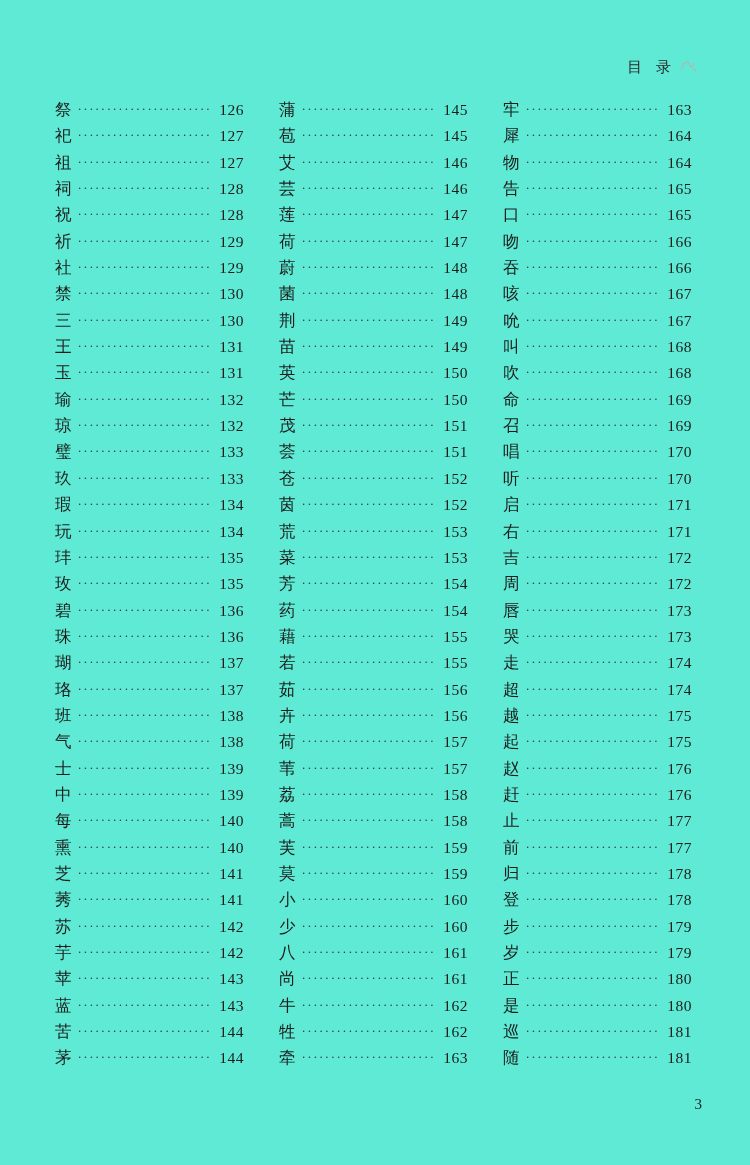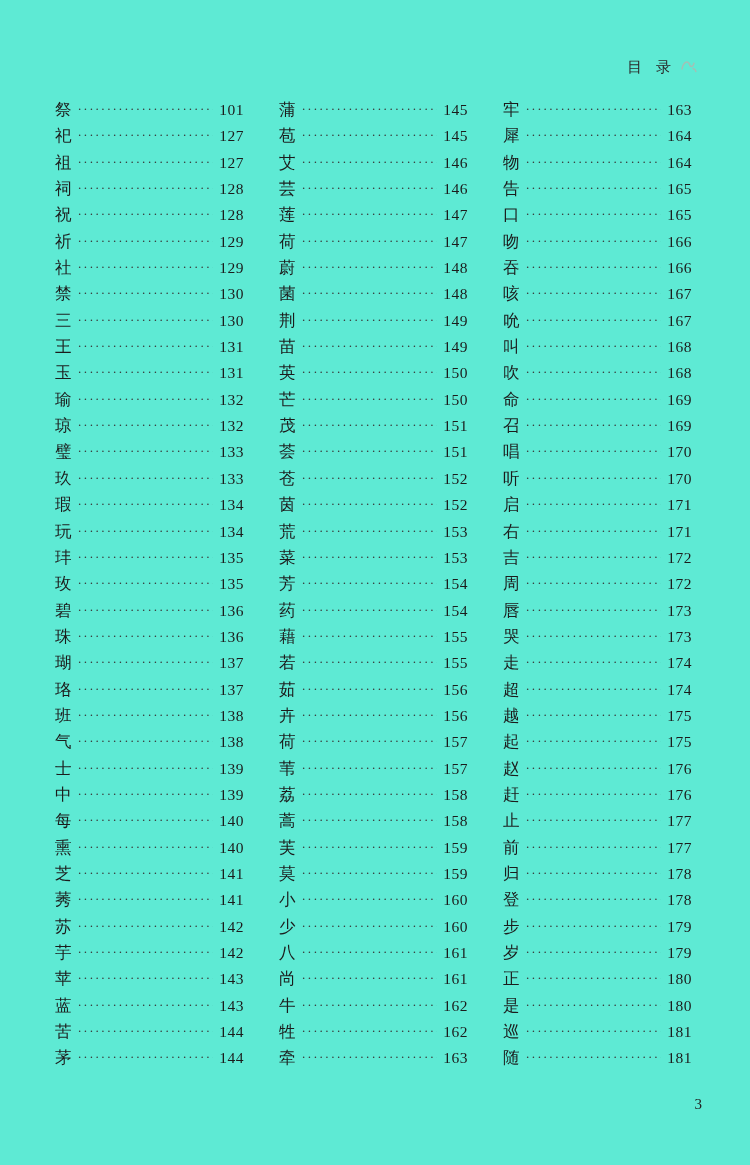--- a/index.html
+++ b/index.html
@@ -85,21 +85,21 @@
         <path d="M2 11 C3.5 3, 8.5 2.5, 9.5 6.5 C10.3 9.5, 13.5 9, 14 5.2 M13 10.5 c1.5 .4 2.6 1.4 2.9 3" fill="none" stroke="#b9b3ab" stroke-width="1.5" stroke-linecap="round"></path>
       </svg>
     </span>
   </div>
 
   <div class="toc">
     <div class="toc-column">
         <div class="row">
           <span class="char">祭</span>
           <span class="leader"></span>
-          <span class="pnum">101</span>
+          <span class="pnum">126</span>
         </div>
         <div class="row">
           <span class="char">祀</span>
           <span class="leader"></span>
           <span class="pnum">127</span>
         </div>
         <div class="row">
           <span class="char">祖</span>
           <span class="leader"></span>
           <span class="pnum">127</span>

